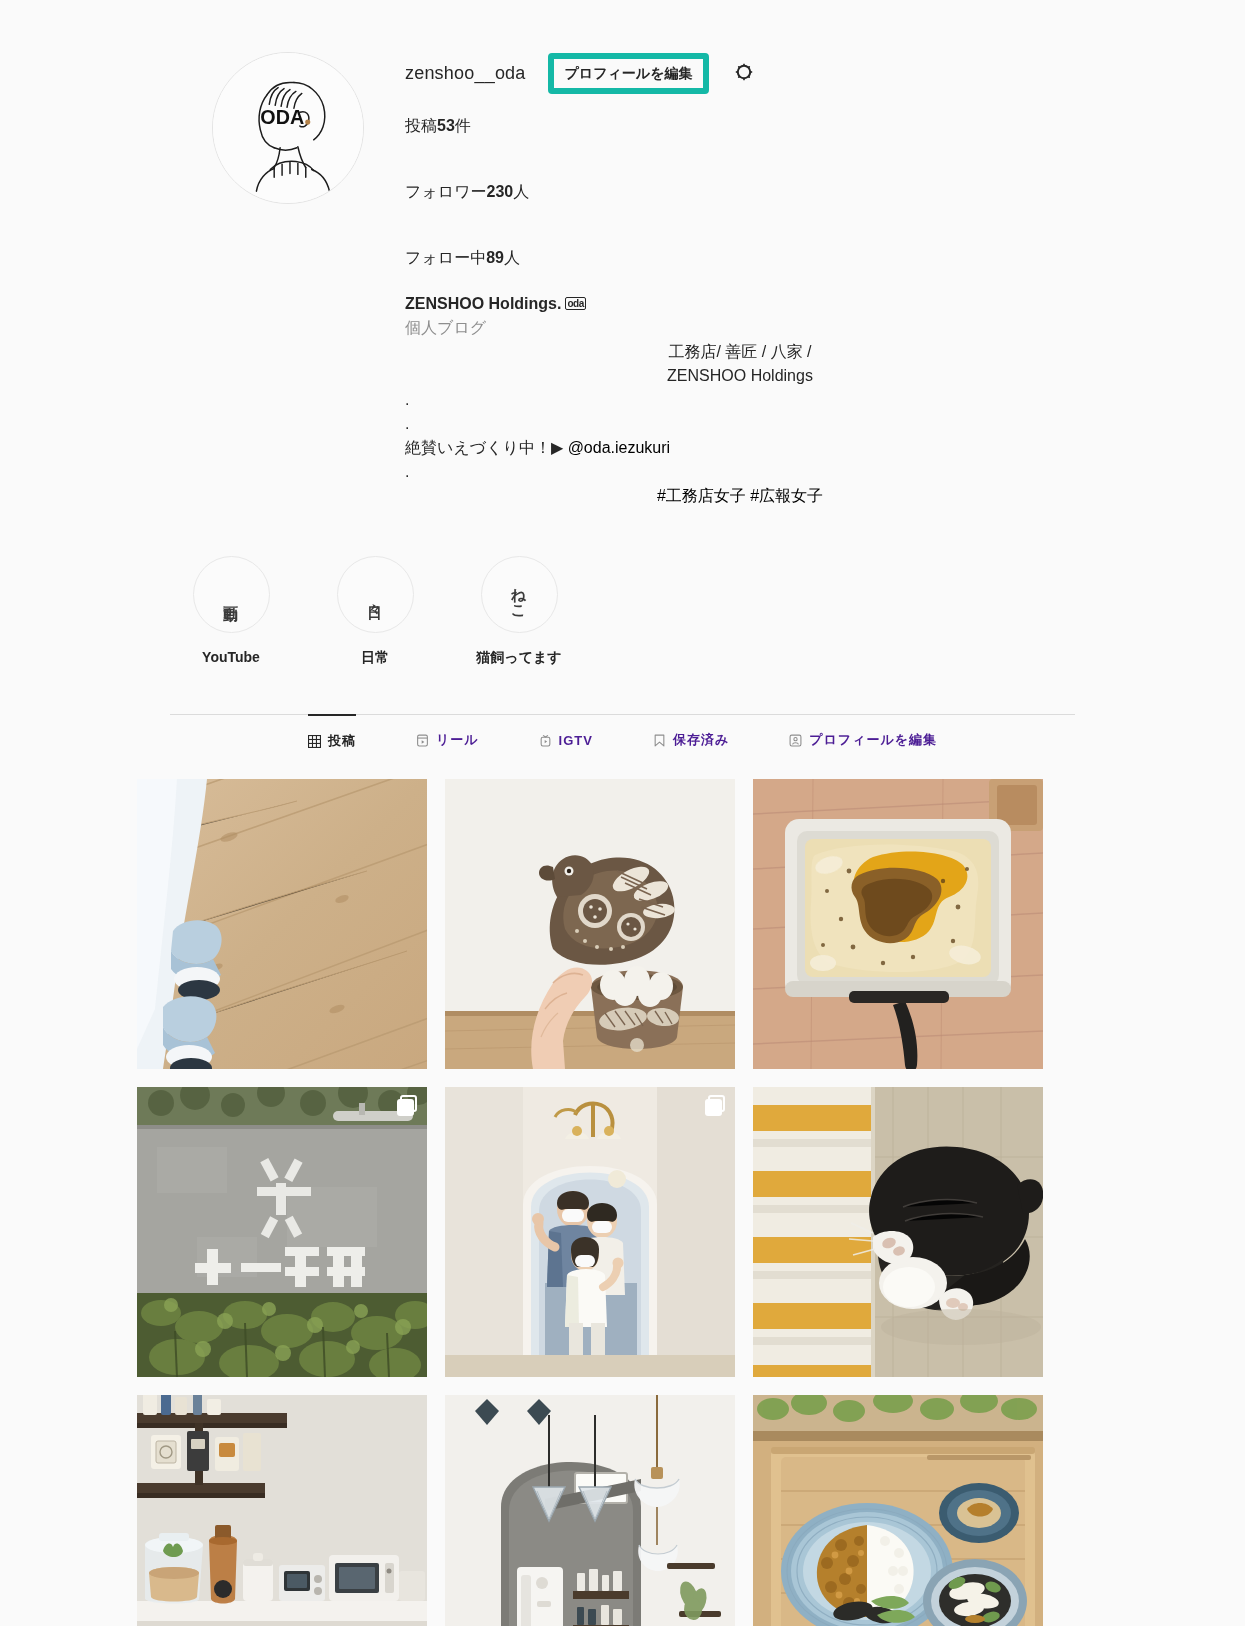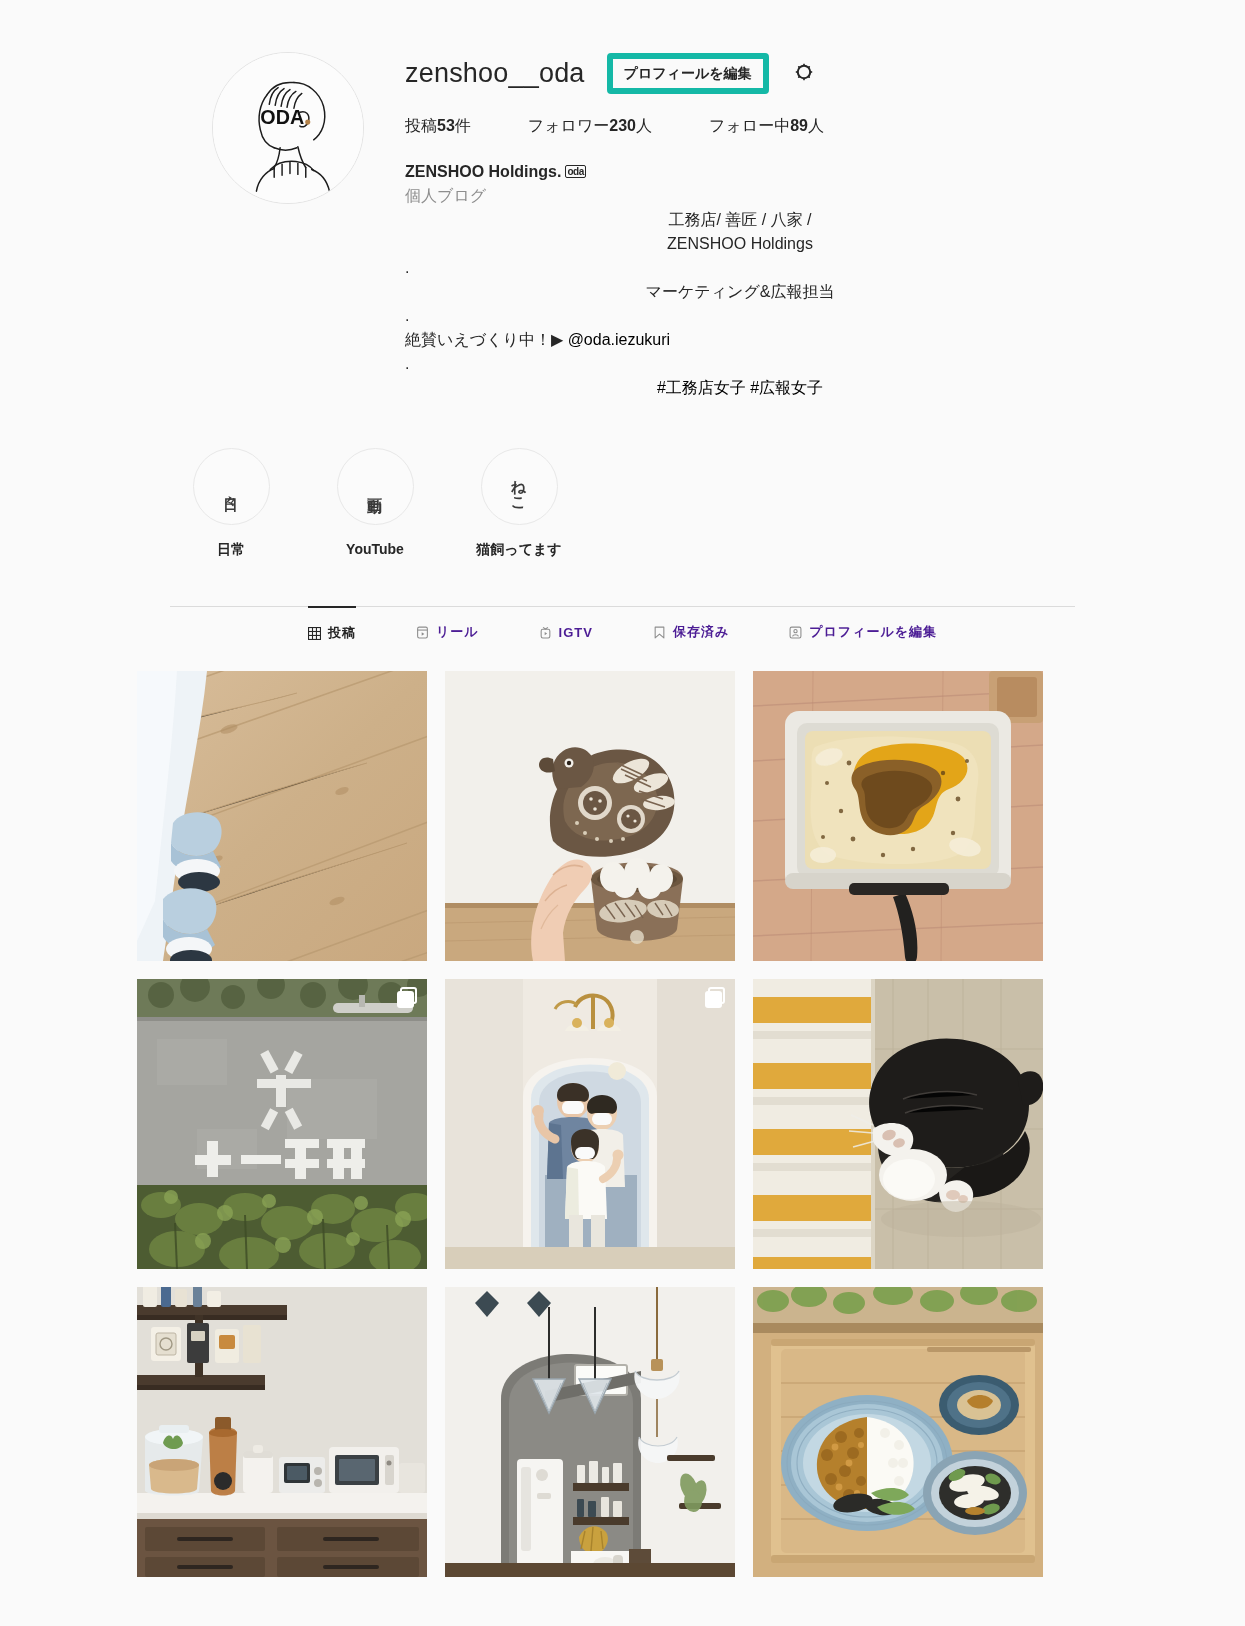--- a/index.html
+++ b/index.html
@@ -43,21 +43,21 @@
 
   .info-col { flex: 1; padding-top: 14px; }
 
   .username-row {
     display: flex;
     align-items: center;
     gap: 22px;
     height: 34px;
   }
   .username {
-    font-size: 27px;
+    font-size: 18px;
     font-weight: 300;
     line-height: 32px;
     color: #262626;
     letter-spacing: 0.2px;
   }
   .edit-btn {
     font-size: 14px;
     font-weight: 600;
     color: #262626;
     background: #fafafa;
@@ -75,25 +75,26 @@
     border: none;
     cursor: pointer;
     display: flex;
     align-items: center;
     justify-content: center;
     padding: 0;
   }
 
   .stats-row {
     display: flex;
-    gap: 57px;
+    gap: 42px;
     margin-top: 24px;
     font-size: 16px;
     line-height: 24px;
     color: #262626;
+    flex-direction: column;
   }
   .stat { white-space: nowrap; }
   .stat b { font-weight: 600; }
 
   .bio { margin-top: 22px; font-size: 16px; line-height: 24px; color: #262626; }
   .bio-name { font-weight: 600; display: inline; }
   .bio-badge {
     display: inline-block;
     font-size: 10px;
     font-weight: 700;
@@ -275,46 +276,45 @@
     </div>
 
     <div class="bio">
       <div>
         <span class="bio-name">ZENSHOO Holdings.</span><span class="bio-badge">oda</span>
       </div>
       <span class="bio-category">個人ブログ</span>
       <span class="bio-line">工務店/ 善匠 / 八家 /</span>
       <span class="bio-line">ZENSHOO Holdings</span>
       <span class="bio-dot">.</span>
-      <span class="bio-line">マーケティング&amp;広報担当</span>
       <span class="bio-dot">.</span>
       <div>
         <span>絶賛いえづくり中！▶ </span><a class="bio-link">@oda.iezukuri</a>
       </div>
       <span class="bio-dot">.</span>
       <a class="bio-link bio-line">#工務店女子 #広報女子</a>
     </div>
 
   </div>
 </div>
 
 <div class="highlights">
 
   <div class="highlight">
     <div class="highlight-circle">
-      <span class="highlight-glyph">日々</span>
-    </div>
-    <span class="highlight-label">日常</span>
+      <span class="highlight-glyph">動画</span>
+    </div>
+    <span class="highlight-label">YouTube</span>
   </div>
 
   <div class="highlight">
     <div class="highlight-circle">
-      <span class="highlight-glyph">動画</span>
-    </div>
-    <span class="highlight-label">YouTube</span>
+      <span class="highlight-glyph">日々</span>
+    </div>
+    <span class="highlight-label">日常</span>
   </div>
 
   <div class="highlight">
     <div class="highlight-circle">
       <span class="highlight-glyph">ねこ</span>
     </div>
     <span class="highlight-label">猫飼ってます</span>
   </div>
 
 </div>

